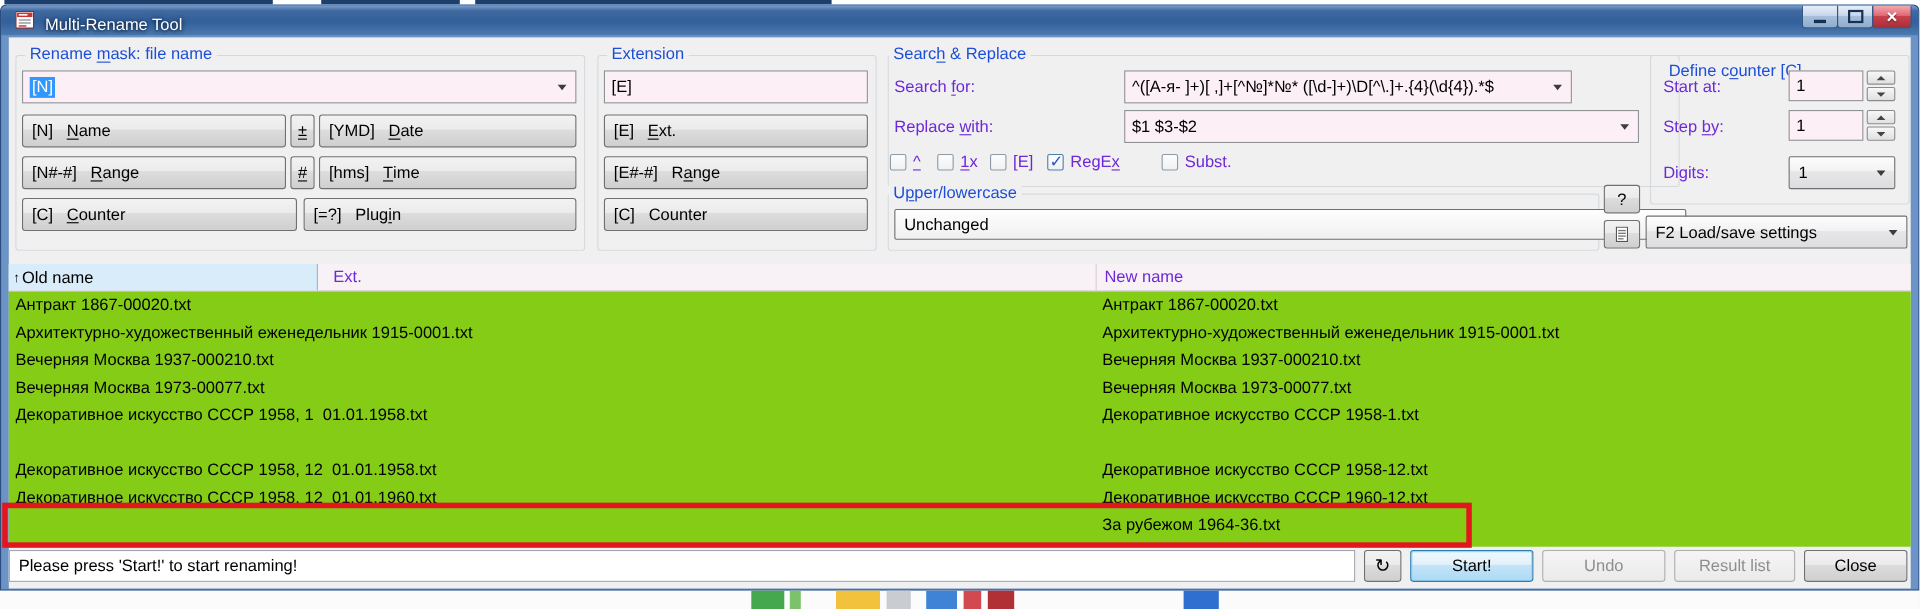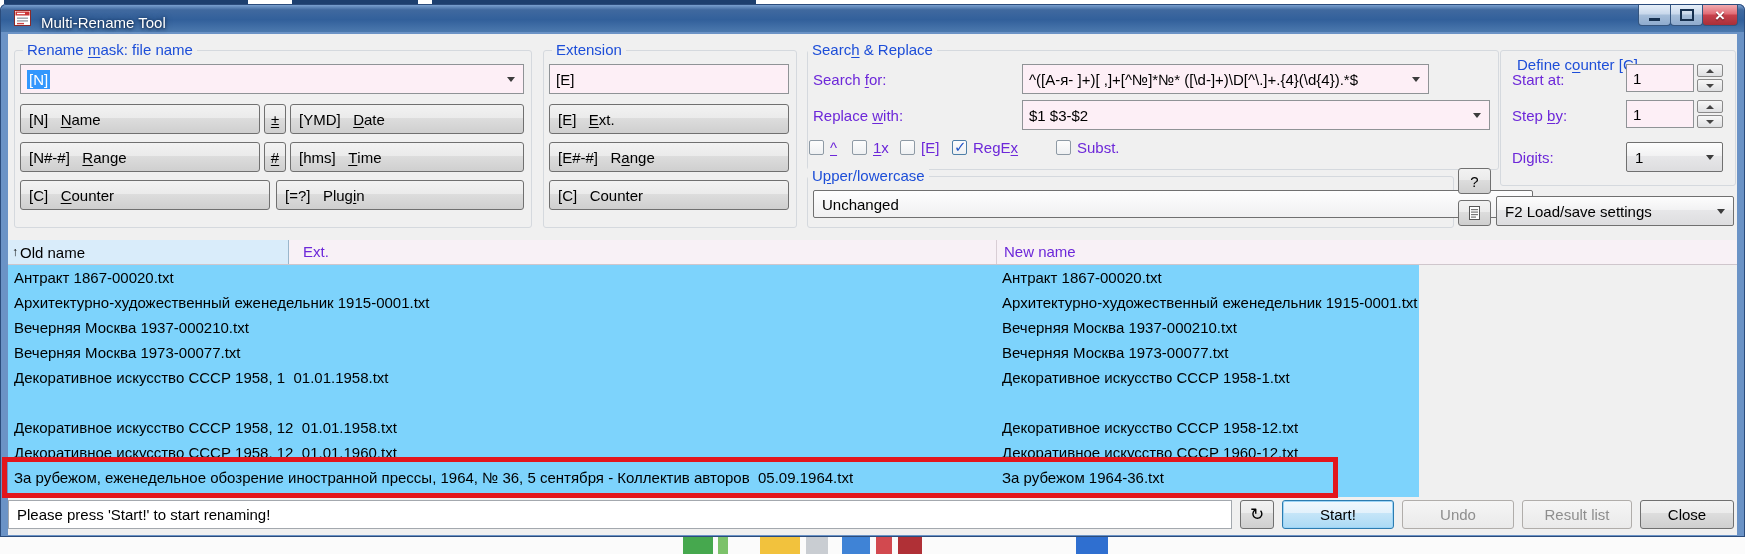--- a/index.html
+++ b/index.html
@@ -55,21 +55,21 @@
   .spin div{position:absolute;left:0;width:26px;height:13px;box-sizing:border-box;border:1px solid #8a8a8a;border-radius:2px;
     background:linear-gradient(to bottom,#f7f7f7,#dfe0e2);display:flex;align-items:center;justify-content:center;}
   .spin .up{top:0;} .spin .dn{top:15px;}
   .tri-up{width:0;height:0;border-left:4px solid transparent;border-right:4px solid transparent;border-bottom:4px solid #444;}
   .tri-dn{width:0;height:0;border-left:4px solid transparent;border-right:4px solid transparent;border-top:4px solid #444;}
   
   .list-header{left:8px;top:240px;width:1729px;height:25px;background:#f8f1f6;border-bottom:1px solid #cfc6cc;box-sizing:border-box;}
   .hdr-old{left:0;top:0;width:281px;height:24px;background:#d9ecfa;border-right:1px solid #9ab6cc;box-sizing:border-box;
     display:flex;align-items:center;padding-left:4px;white-space:pre;}
   .hdr-sep{position:absolute;top:0;width:1px;height:24px;background:#d9ced5;}
-  .rows{left:8px;top:265px;width:1411px;height:232px;background:#7dd3fc;overflow:hidden;}
+  .rows{left:8px;top:265px;width:1729px;height:232px;background:#84cc16;overflow:hidden;}
   .row{position:absolute;left:0;width:1729px;height:25px;}
   .cell{position:absolute;top:0;height:25px;display:flex;align-items:center;font-size:15px;white-space:pre;overflow:hidden;}
   .red-box{left:2px;top:457px;width:1336px;height:41px;border:5px solid #e2161c;box-sizing:border-box;z-index:6;background:transparent;}
   
   .status-msg{left:8px;top:500px;width:1224px;height:29px;background:#ffffff;border:1px solid #a3a8ae;box-sizing:border-box;
     display:flex;align-items:center;padding-left:8px;font-size:15px;white-space:pre;}
   .bb{top:500px;height:29px;}
   
   .strip{top:0;height:4px;background:#1d3f6e;}
   .taskbar{left:0;top:537px;width:1745px;height:17px;background:#fbfbfb;}
@@ -127,21 +127,21 @@
 <div class="abs gb" style="left:543px;top:50px;width:252px;height:176px;">
   <span class="gb-label" style="left:8px;"><span>Extension</span><span class="mn"></span><span></span></span>
 </div>
 <div class="field" style="left:549px;top:64px;width:240px;height:30px;">
   <span>[E]</span>
 </div>
 <div class="btn" style="left:549px;top:104px;width:240px;"><span>[E]   </span><span class="mn">E</span><span>xt.</span></div>
 <div class="btn" style="left:549px;top:142px;width:240px;"><span>[E#-#]   R</span><span class="mn">a</span><span>nge</span></div>
 <div class="btn" style="left:549px;top:180px;width:240px;"><span>[C]   Counter</span><span class="mn"></span><span></span></div>
 
-<div class="abs gb" style="left:807px;top:50px;width:690px;height:118px;">
+<div class="abs gb" style="left:807px;top:50px;width:690px;height:118px;padding-left:28px;">
   <span class="gb-label" style="left:0;"><span>Searc</span><span class="mn">h</span><span> &amp; Replace</span></span>
 </div>
 <span class="lbl" style="left:813px;top:71px;"><span>Search </span><span class="mn">f</span><span>or:</span></span>
 <div class="field" style="left:1022px;top:64px;width:407px;height:30px;">
   <span>^([А-я- ]+)[ ,]+[^№]*№* ([\d-]+)\D[^\.]+.{4}(\d{4}).*$</span>
   <i class="combo-arrow"></i>
 </div>
 <span class="lbl" style="left:813px;top:107px;"><span>Replace </span><span class="mn">w</span><span>ith:</span></span>
 <div class="field" style="left:1022px;top:100px;width:468px;height:30px;">
   <span>$1 $3-$2</span>
@@ -249,21 +249,20 @@
     </div>
   <div class="row" style="top:150px;">
       <span class="cell" style="left:6px;">Декоративное искусство СССР 1958, 12  01.01.1958.txt</span>
       <span class="cell" style="left:994px;">Декоративное искусство СССР 1958-12.txt</span>
     </div>
   <div class="row" style="top:175px;">
       <span class="cell" style="left:6px;">Декоративное искусство СССР 1958, 12  01.01.1960.txt</span>
       <span class="cell" style="left:994px;">Декоративное искусство СССР 1960-12.txt</span>
     </div>
   <div class="row" style="top:200px;">
-      <span class="cell" style="left:6px;">За рубежом, еженедельное обозрение иностранной прессы, 1964, № 36, 5 сентября - Коллектив авторов  05.09.1964.txt</span>
       <span class="cell" style="left:994px;">За рубежом 1964-36.txt</span>
     </div>
 </div>
 
 <div class="abs red-box"></div>
 
 <div class="abs status-msg">
   <span>Please press 'Start!' to start renaming!</span>
 </div>
 <div class="btn center bb" style="left:1240px;width:34px;">

